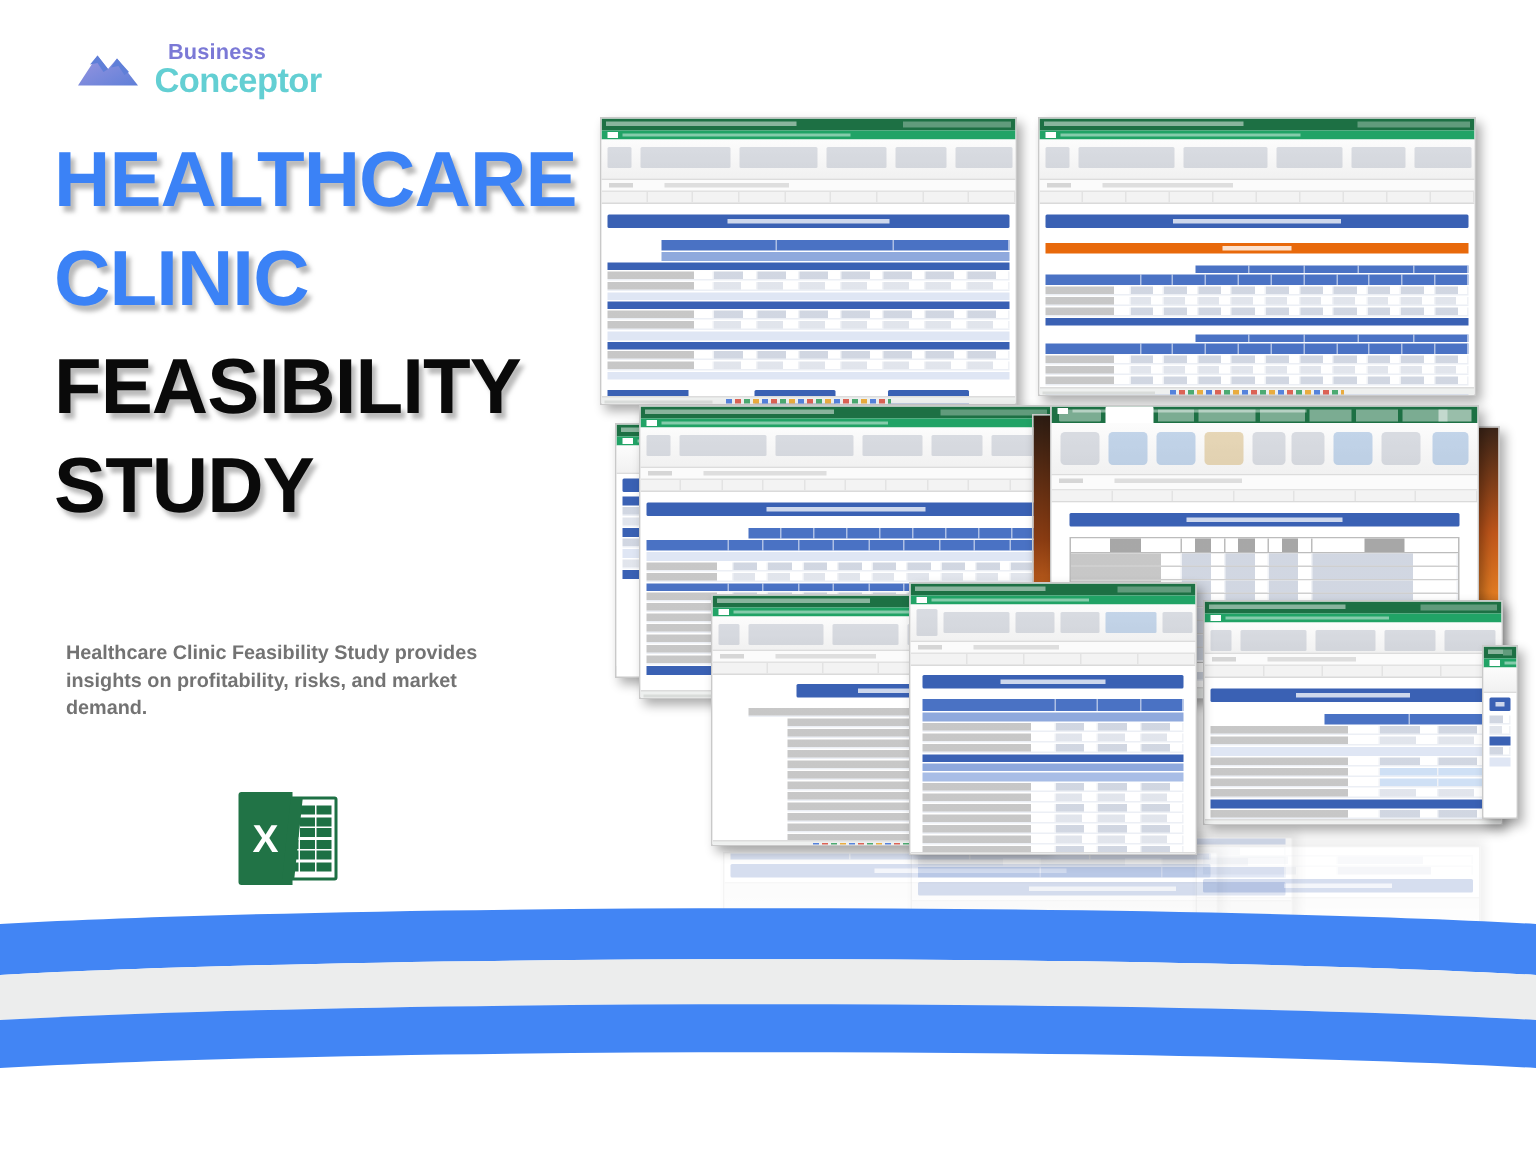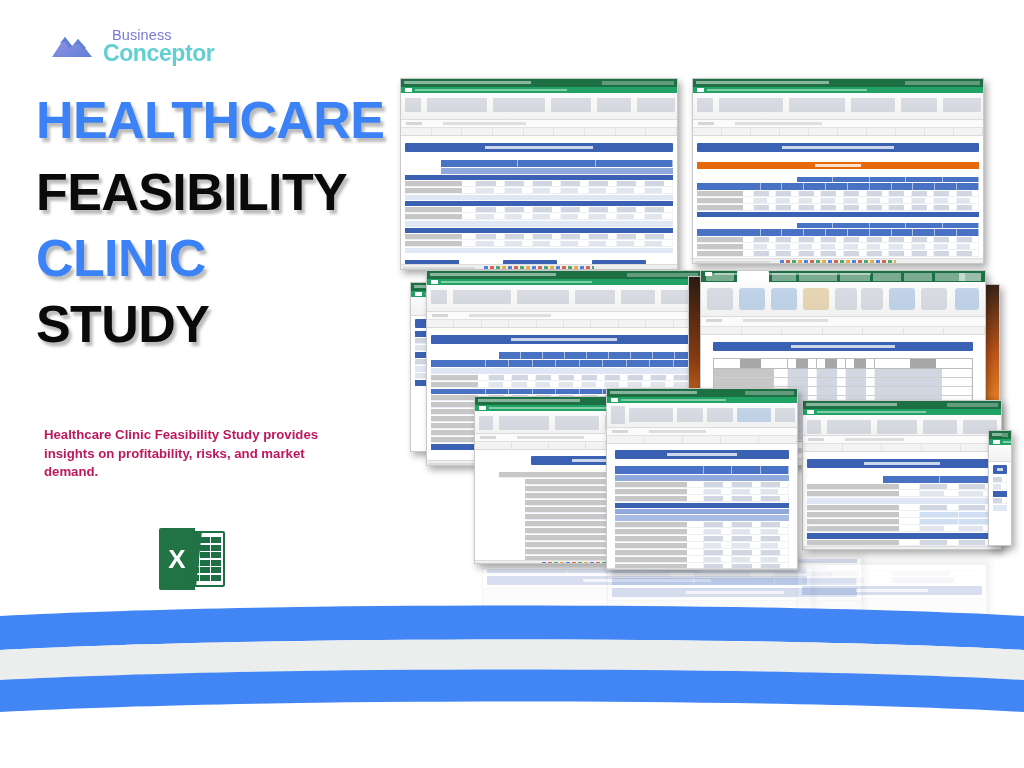--- a/index.html
+++ b/index.html
@@ -6,21 +6,21 @@
   body{
     width:1024px;height:768px;overflow:hidden;position:relative;
     background:#ffffff;
     font-family:"Liberation Sans", sans-serif;
   }
   #stage{position:absolute;inset:0;width:1024px;height:768px;background:#fff;overflow:hidden;}
 
   
   .logo{position:absolute;left:50px;top:26px;width:200px;height:42px;}
   .logo .mtn{position:absolute;left:0;top:4px;width:60px;height:30px;}
-  .logo .biz{position:absolute;left:62px;top:1px;font-size:14.5px;font-weight:normal;color:#7b79d6;letter-spacing:.1px;}
+  .logo .biz{position:absolute;left:62px;top:1px;font-size:14.5px;font-weight:bold;color:#7b79d6;letter-spacing:.1px;}
   .logo .cpt{position:absolute;left:53px;top:14px;font-size:23px;font-weight:bold;color:#63cfd3;letter-spacing:-.4px;}
 
   
   .hdr-title{
     position:absolute;left:432px;top:32px;width:470px;text-align:center;
     font-size:14.6px;font-weight:bold;color:#1a1a1a;letter-spacing:.25px;
     text-shadow:1.5px 1.5px 1.6px rgba(120,120,120,.55);
   }
 
   
@@ -29,21 +29,21 @@
     font-size:52px;font-weight:bold;line-height:.96;letter-spacing:-.6px;
     text-shadow:3px 4px 3px rgba(130,130,130,.55);
     margin:0 0 16px 0;
   }
   .headline .blue{color:#3b82f6;}
   .headline .black{color:#0a0a0a;}
   .headline .ln.l3{margin-top:22px;}
 
   .subtitle{
     position:absolute;left:44px;top:426px;width:316px;
-    font-size:13.2px;font-weight:bold;line-height:1.42;color:#be185d;
+    font-size:13.2px;font-weight:bold;line-height:1.42;color:#737373;
   }
 
   
   .xl-icon{position:absolute;left:159px;top:528px;width:66px;height:62px;}
   .xl-icon .doc{position:absolute;right:0;top:3px;width:40px;height:56px;background:#fff;border:2.6px solid #1d7044;border-radius:2px;box-sizing:border-box;}
   .xl-icon .grid{position:absolute;right:4px;top:9px;width:32px;height:44px;display:grid;grid-template-columns:repeat(3,1fr);grid-template-rows:repeat(6,1fr);gap:1.6px;}
   .xl-icon .grid i{background:#1d7044;display:block;}
   .xl-icon .panel{position:absolute;left:0;top:0;width:36px;height:62px;background:#217346;border-radius:2px 0 0 2px;}
   .xl-icon .panel:after{content:"";position:absolute;right:-4px;top:4px;width:8px;height:54px;background:#217346;transform:skewX(-6deg);}
   .xl-icon .xch{position:absolute;left:0;top:0;width:36px;height:62px;display:flex;align-items:center;justify-content:center;color:#fff;font-size:26px;font-weight:bold;font-family:"Liberation Sans",sans-serif;z-index:3;}
@@ -113,22 +113,22 @@
       <path d="M15 7 L10 13 L15 12 L19 18 L22 16 Z" fill="#5f7fd8"></path>
       <path d="M28 9 L24 15 L29 14 L33 20 L36 18 Z" fill="#5f7fd8"></path>
     </svg>
     <div class="biz">Business</div>
     <div class="cpt">Conceptor</div>
   </div>
 
 
   <div class="headline">
     <div class="ln blue">HEALTHCARE</div>
+    <div class="ln blue">CLINIC</div>
     <div class="ln black l3">FEASIBILITY</div>
-    <div class="ln blue">CLINIC</div>
     <div class="ln black">STUDY</div>
   </div>
   <div class="subtitle">Healthcare Clinic Feasibility Study provides insights on profitability, risks, and market demand.</div>
 
   <div class="xl-icon">
     <div class="doc"></div>
     <div class="grid">
       <i></i>
         <i></i>
         <i></i>

